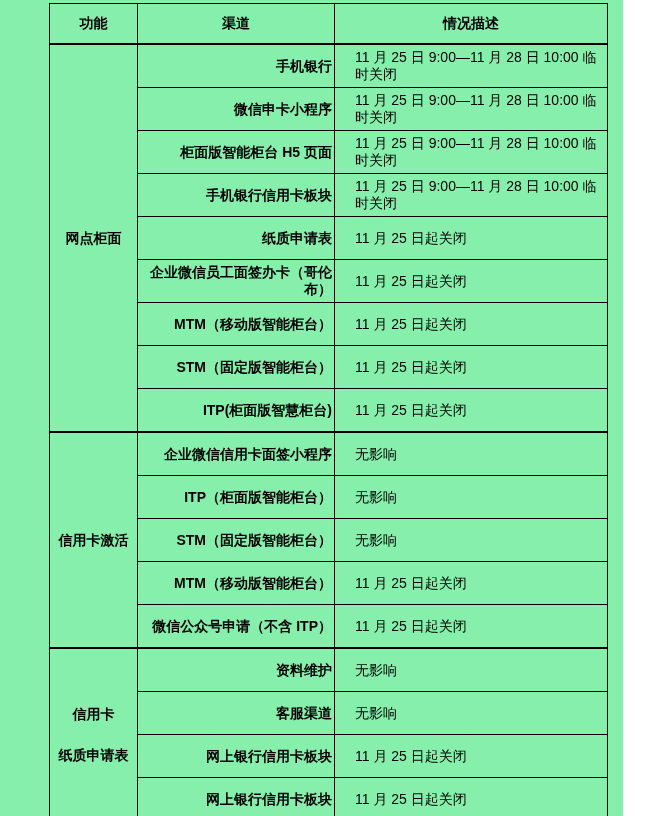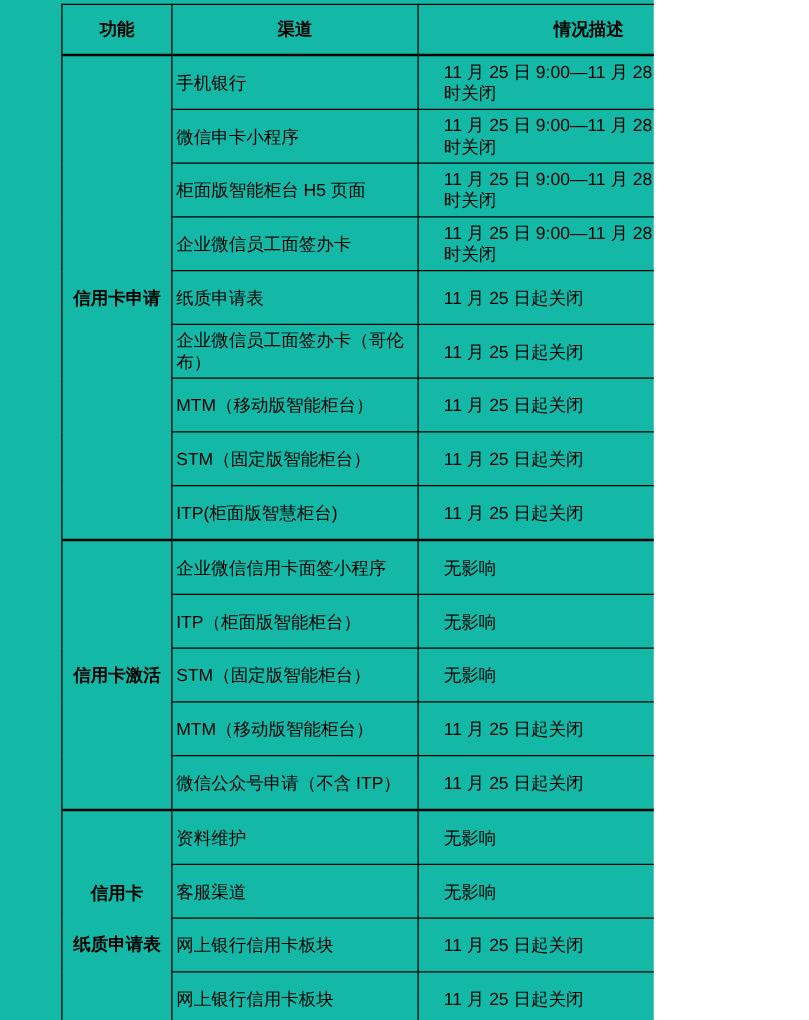--- a/index.html
+++ b/index.html
@@ -2,25 +2,25 @@
 <html><head>
 <meta charset="utf-8">
 <style>
   html, body {
     margin: 0;
     padding: 0;
     background: #ffffff;
     font-family: "Liberation Sans", sans-serif;
   }
   .page {
-    width: 523px;
+    width: 623px;
     height: 816px;
     box-sizing: border-box;
     padding: 3px 0 0 49px;
-    background: #14b8a6;
+    background: #86efac;
     overflow: hidden;
   }
   table.status-table {
     border-collapse: collapse;
     table-layout: fixed;
     width: 558px;
     color: #000000;
   }
   table.status-table th,
   table.status-table td {
@@ -43,22 +43,22 @@
   }
   td.func-cell {
     text-align: center;
     font-weight: bold;
     padding: 0;
   }
   td.func-cell .func-line {
     padding: 12px 0;
   }
   td.chan-cell {
-    font-weight: normal;
-    text-align: left;
+    font-weight: bold;
+    text-align: right;
     padding: 0 2px 0 3px;
   }
   td.desc-cell {
     font-weight: normal;
     text-align: left;
     padding: 0 2px 0 20px;
   }
   tr.group-start td {
     border-top: 2px solid #000000;
   }
@@ -76,35 +76,35 @@
     <thead>
       <tr>
         <th>功能</th>
         <th>渠道</th>
         <th>情况描述</th>
       </tr>
     </thead>
     <tbody>
         <tr class="group-start">
           <td class="func-cell" rowspan="9">
-            <div class="func-line">信用卡申请</div>
+            <div class="func-line">网点柜面</div>
           </td>
           <td class="chan-cell">手机银行</td>
           <td class="desc-cell">11 月 25 日 9:00—11 月 28 日 10:00 临时关闭</td>
         </tr>
         <tr>
           <td class="chan-cell">微信申卡小程序</td>
           <td class="desc-cell">11 月 25 日 9:00—11 月 28 日 10:00 临时关闭</td>
         </tr>
         <tr>
           <td class="chan-cell">柜面版智能柜台 H5 页面</td>
           <td class="desc-cell">11 月 25 日 9:00—11 月 28 日 10:00 临时关闭</td>
         </tr>
         <tr>
-          <td class="chan-cell">企业微信员工面签办卡</td>
+          <td class="chan-cell">手机银行信用卡板块</td>
           <td class="desc-cell">11 月 25 日 9:00—11 月 28 日 10:00 临时关闭</td>
         </tr>
         <tr>
           <td class="chan-cell">纸质申请表</td>
           <td class="desc-cell">11 月 25 日起关闭</td>
         </tr>
         <tr>
           <td class="chan-cell">企业微信员工面签办卡（哥伦布）</td>
           <td class="desc-cell">11 月 25 日起关闭</td>
         </tr>

